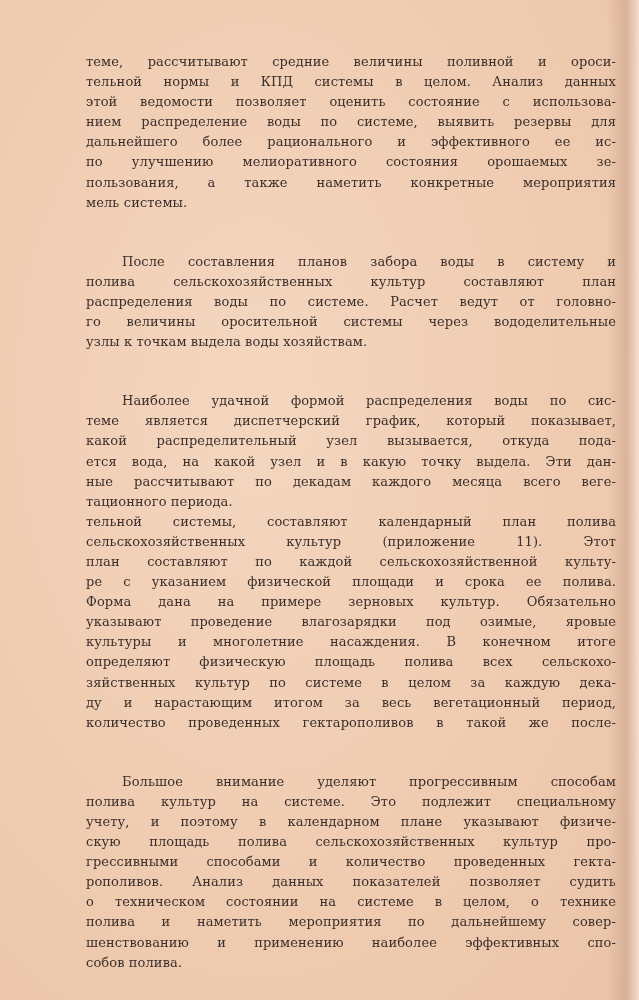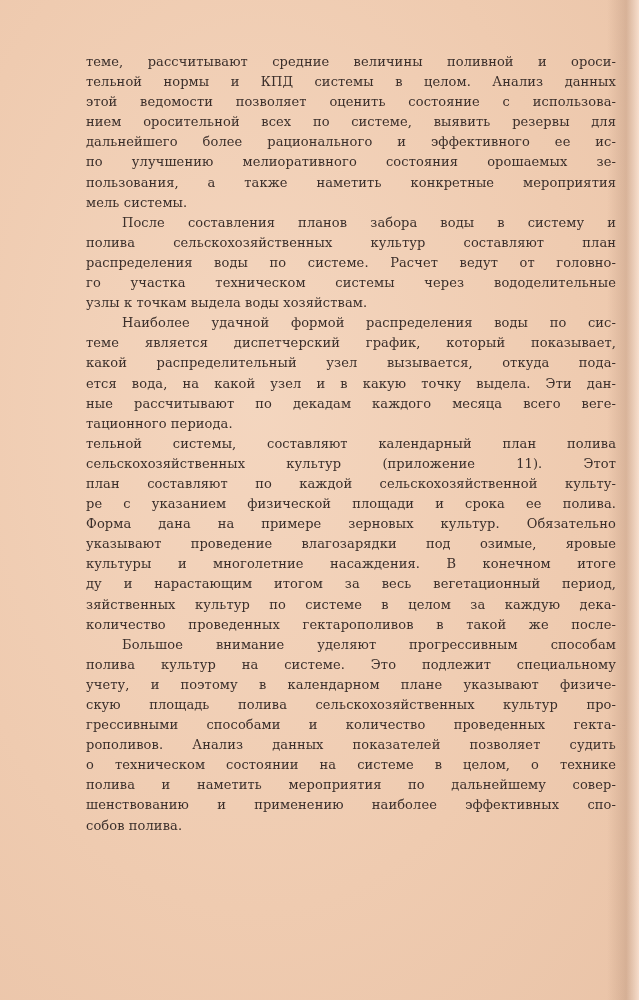--- a/index.html
+++ b/index.html
@@ -38,20 +38,21 @@
   }
   .line {
     display: block;
     text-align: justify;
     text-align-last: justify;
     white-space: nowrap;
     height: 20.1px;
   }
   .line.indent {
     padding-left: 36px;
+    margin-top: 39px;
   }
   .line.last {
     text-align-last: left;
   }
   .line-inner {
     display: inline-block;
     width: 100%;
     text-align: justify;
     text-align-last: justify;
     white-space: normal;
@@ -63,54 +64,55 @@
 </head>
 <body>
 
 <div class="page">
   <div class="text-block">
 
     <div class="paragraph">
       <span class="line"><span class="line-inner">теме, рассчитывают средние величины поливной и ороси-</span></span>
       <span class="line"><span class="line-inner">тельной нормы и КПД системы в целом. Анализ данных</span></span>
       <span class="line"><span class="line-inner">этой ведомости позволяет оценить состояние с использова-</span></span>
-      <span class="line"><span class="line-inner">нием оросительной всех по системе, выявить резервы для</span></span>
+      <span class="line"><span class="line-inner">нием распределение воды по системе, выявить резервы для</span></span>
       <span class="line"><span class="line-inner">дальнейшего более рационального и эффективного ее ис-</span></span>
       <span class="line"><span class="line-inner">по улучшению мелиоративного состояния орошаемых зе-</span></span>
       <span class="line"><span class="line-inner">пользования, а также наметить конкретные мероприятия</span></span>
       <span class="line last"><span class="line-inner">мель системы.</span></span>
     </div>
 
     <div class="paragraph">
       <span class="line indent"><span class="line-inner">После составления планов забора воды в систему и</span></span>
       <span class="line"><span class="line-inner">полива сельскохозяйственных культур составляют план</span></span>
       <span class="line"><span class="line-inner">распределения воды по системе. Расчет ведут от головно-</span></span>
-      <span class="line"><span class="line-inner">го участка техническом системы через вододелительные</span></span>
+      <span class="line"><span class="line-inner">го величины оросительной системы через вододелительные</span></span>
       <span class="line last"><span class="line-inner">узлы к точкам выдела воды хозяйствам.</span></span>
     </div>
 
     <div class="paragraph">
       <span class="line indent"><span class="line-inner">Наиболее удачной формой распределения воды по сис-</span></span>
       <span class="line"><span class="line-inner">теме является диспетчерский график, который показывает,</span></span>
       <span class="line"><span class="line-inner">какой распределительный узел вызывается, откуда пода-</span></span>
       <span class="line"><span class="line-inner">ется вода, на какой узел и в какую точку выдела. Эти дан-</span></span>
       <span class="line"><span class="line-inner">ные рассчитывают по декадам каждого месяца всего веге-</span></span>
       <span class="line last"><span class="line-inner">тационного периода.</span></span>
     </div>
 
     <div class="paragraph">
       <span class="line"><span class="line-inner">тельной системы, составляют календарный план полива</span></span>
       <span class="line"><span class="line-inner">сельскохозяйственных культур (приложение 11). Этот</span></span>
       <span class="line"><span class="line-inner">план составляют по каждой сельскохозяйственной культу-</span></span>
       <span class="line"><span class="line-inner">ре с указанием физической площади и срока ее полива.</span></span>
       <span class="line"><span class="line-inner">Форма дана на примере зерновых культур. Обязательно</span></span>
       <span class="line"><span class="line-inner">указывают проведение влагозарядки под озимые, яровые</span></span>
       <span class="line"><span class="line-inner">культуры и многолетние насаждения. В конечном итоге</span></span>
+      <span class="line"><span class="line-inner">определяют физическую площадь полива всех сельскохо-</span></span>
+      <span class="line"><span class="line-inner">зяйственных культур по системе в целом за каждую дека-</span></span>
       <span class="line"><span class="line-inner">ду и нарастающим итогом за весь вегетационный период,</span></span>
-      <span class="line"><span class="line-inner">зяйственных культур по системе в целом за каждую дека-</span></span>
       <span class="line"><span class="line-inner">количество проведенных гектарополивов в такой же после-</span></span>
     </div>
 
     <div class="paragraph">
       <span class="line indent"><span class="line-inner">Большое внимание уделяют прогрессивным способам</span></span>
       <span class="line"><span class="line-inner">полива культур на системе. Это подлежит специальному</span></span>
       <span class="line"><span class="line-inner">учету, и поэтому в календарном плане указывают физиче-</span></span>
       <span class="line"><span class="line-inner">скую площадь полива сельскохозяйственных культур про-</span></span>
       <span class="line"><span class="line-inner">грессивными способами и количество проведенных гекта-</span></span>
       <span class="line"><span class="line-inner">рополивов. Анализ данных показателей позволяет судить</span></span>

